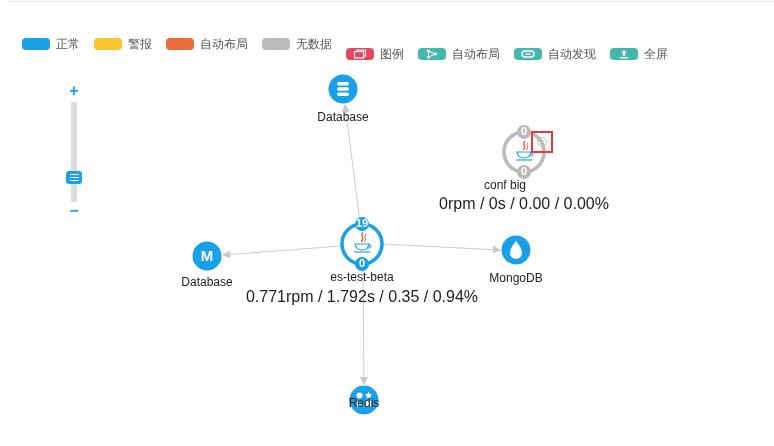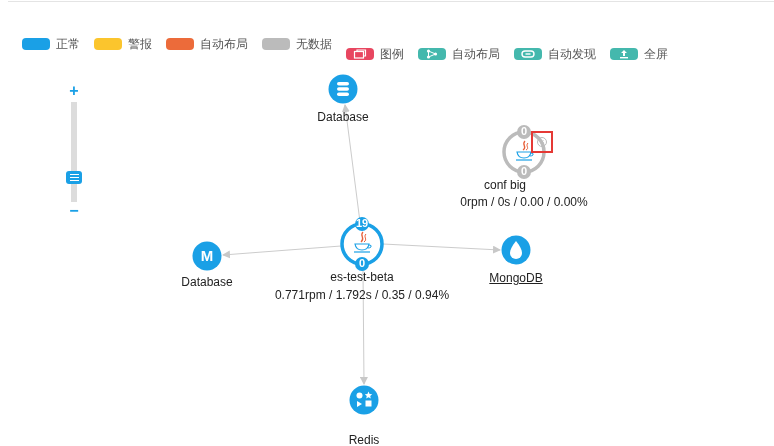--- a/index.html
+++ b/index.html
@@ -15,21 +15,21 @@
   .zoom { position:absolute; left:64px; top:82px; width:20px; height:140px; }
   .zoom .plus, .zoom .minus { position:absolute; left:0; width:20px; text-align:center; color:#1aa0e6; font-weight:bold; font-size:16px; line-height:16px; cursor:pointer; }
   .zoom .plus { top:1px; }
   .zoom .minus { top:121px; }
   .zoom .track { position:absolute; left:7px; top:20px; width:6px; height:100px; background:#dcdcdc; cursor:pointer; }
   .zoom .handle { position:absolute; left:2px; top:89px; width:16px; height:13px; background:#1aa0e6; border-radius:3px; cursor:grab; display:flex; flex-direction:column; align-items:center; justify-content:center; }
   .zoom .handle i { display:block; width:9px; height:1px; background:#fff; margin:1px 0; }
 
   svg.graph { position:absolute; left:0; top:0; }
   .node-label { position:absolute; font-size:12px; color:#222; white-space:nowrap; transform:translateX(-50%); text-align:center; }
-  .node-stats { position:absolute; font-size:12px; color:#222; white-space:nowrap; transform:translateX(-50%); }
+  .node-stats { position:absolute; font-size:16px; color:#222; white-space:nowrap; transform:translateX(-50%); }
   .redbox { position:absolute; left:531px; top:131px; width:18px; height:18px; border:2px solid #e53935; box-sizing:content-box; cursor:pointer; }
   .redbox .x { position:absolute; left:4px; top:4px; width:10px; height:10px; border:1px solid #bbb; border-radius:50%; box-sizing:border-box; color:#bbb; font-size:8px; line-height:8px; text-align:center; }
 </style>
 </head>
 <body>
 
 <div class="topline"></div>
 
 <div class="legend">
   <div class="lg-item">
@@ -174,18 +174,18 @@
 <div class="node-label" style="left:524px;top:165px;font-size:11px;font-weight:bold;color:#fff;">0</div>
 
 <div class="node-label" style="left:207px;top:247px;font-size:15px;font-weight:bold;color:#fff;">M</div>
 
 <div class="node-label" style="left:343px;top:110px;">Database</div>
 <div class="node-label" style="left:362px;top:270px;">es-test-beta</div>
 <div class="node-stats" style="left:362px;top:288px;">0.771rpm / 1.792s / 0.35 / 0.94%</div>
 <div class="node-label" style="left:505px;top:178px;">conf big</div>
 <div class="node-stats" style="left:524px;top:195px;">0rpm / 0s / 0.00 / 0.00%</div>
 <div class="node-label" style="left:207px;top:275px;">Database</div>
-<div class="node-label" style="left:516px;top:271px;text-decoration:underline;">MongoDB</div>
-<div class="node-label" style="left:364px;top:433px;">Redis</div>
+<div class="node-label" style="left:516px;top:271px;">MongoDB</div>
+<div class="node-label" style="left:364px;top:396px;">Redis</div>
 
 <div class="redbox">
   <span class="x">×</span>
 </div>
 
 </body></html>

